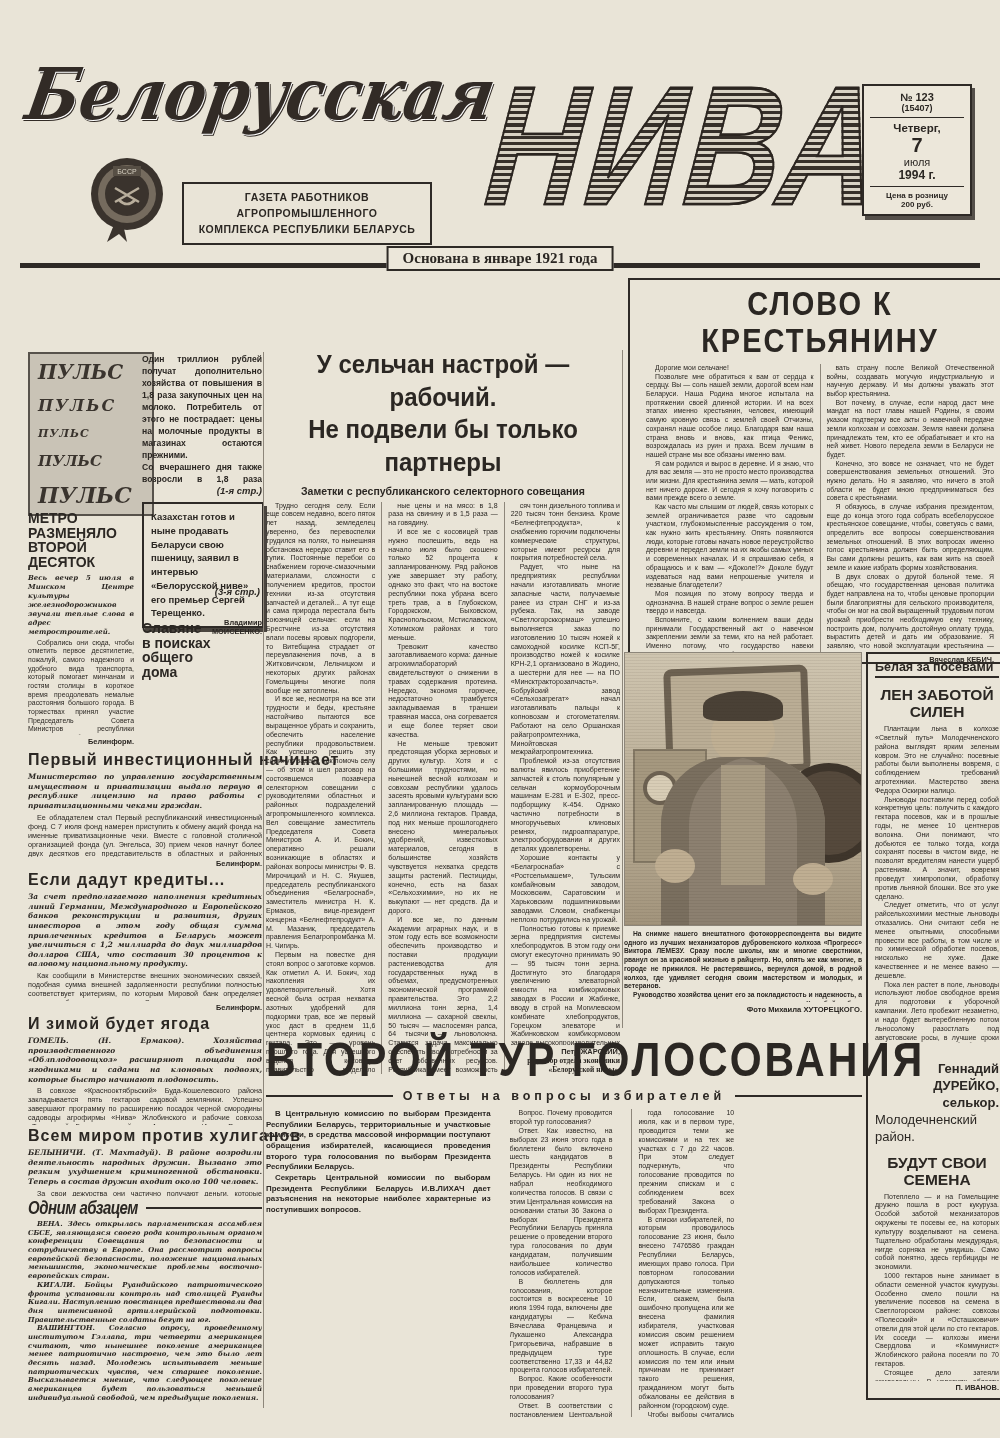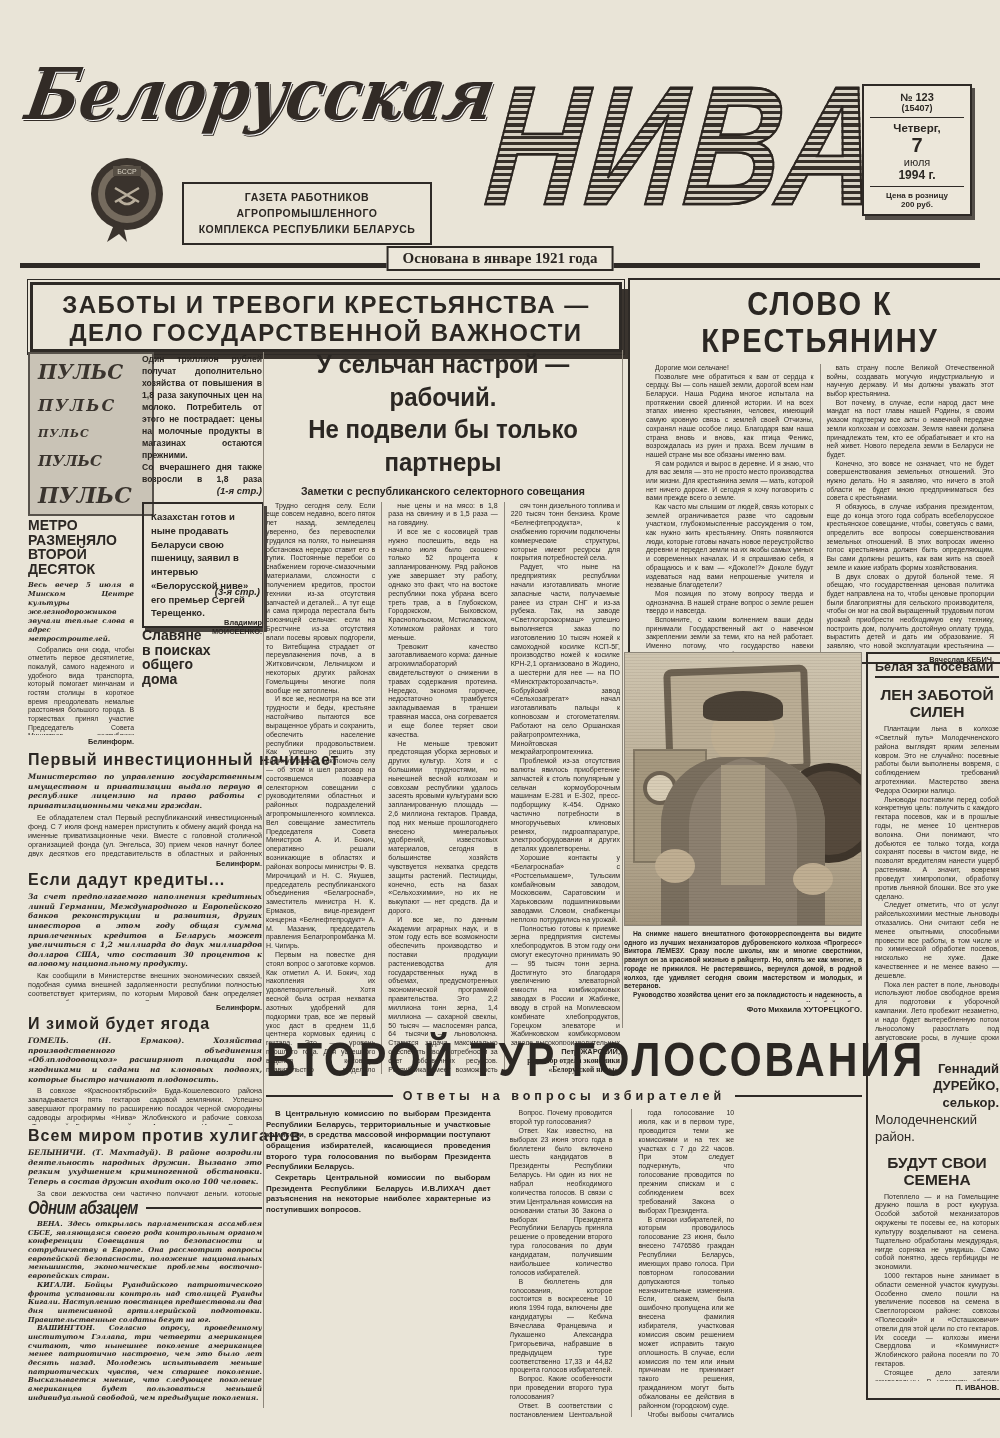--- a/index.html
+++ b/index.html
@@ -15,21 +15,21 @@
   .founded-box{left:50%;transform:translateX(-50%);top:246px;background:#ece7da;border:2px solid #2e2a26;font-family:"Liberation Serif",serif;font-weight:bold;font-size:15px;padding:2px 14px;z-index:3;white-space:nowrap;}
   
   .zaboty{border:3px solid #2e2a26;outline:1px solid #2e2a26;outline-offset:2px;box-shadow:6px 7px 0 #3a342e;text-align:center;font-weight:800;font-size:24px;letter-spacing:1.5px;line-height:1.18;padding-top:6px;background:#e9e4d7;}
   .slovo-box{border:2.5px solid #2e2a26;padding:8px 10px;background:#e9e4d7;}
   .slovo-title{text-align:center;font-weight:800;font-size:29px;letter-spacing:2px;transform:scaleY(1.12);margin:2px 0 8px;}
   
   .body-text{font-size:7.2px;line-height:1.26;text-align:justify;overflow:hidden;}
   .para{margin:0;text-indent:9px;}
   .lead{font-family:"DejaVu Serif",serif;font-weight:bold;font-style:italic;font-size:7.4px;line-height:1.3;text-align:justify;}
   .sig{text-align:right;font-weight:bold;font-size:7.4px;margin-top:2px;}
-  .h-col{font-weight:800;font-size:14px;line-height:1.05;margin:12px 0 4px;}
+  .h-col{font-weight:800;font-size:14px;line-height:1.05;margin:5px 0 4px;}
   .h-wide{font-weight:800;font-size:16px;letter-spacing:1px;margin:0 0 3px;white-space:nowrap;}
   .pageref{font-weight:bold;font-style:italic;font-size:9.5px;text-align:right;}
   .boxed-note{border:2.5px solid #2e2a26;box-shadow:3px 4px 0 #4a453f;padding:6px 7px;font-weight:bold;font-size:9.5px;line-height:1.45;}
   .bold-note{font-weight:bold;font-size:8.6px;line-height:1.4;text-align:justify;}
   .pulse-box{background:#c9c3b6;border:2px solid #57524b;padding:6px 8px;display:flex;flex-direction:column;justify-content:space-between;overflow:hidden;}
   .pulse-box span{font-family:"DejaVu Serif",serif;font-weight:bold;font-style:italic;color:#3a342e;}
   
   .onepar-head{display:flex;align-items:center;gap:8px;margin-bottom:4px;}
   .onepar-logo{font-weight:900;font-style:italic;font-size:15px;letter-spacing:-.5px;transform:scaleY(1.25);white-space:nowrap;}
   .onepar-rule{flex:1;height:2px;background:#2e2a26;}
@@ -101,24 +101,20 @@
     <div style="font-size:11px;">июля</div>
     <div style="font-weight:bold;font-size:12px;">1994 г.</div>
     <div class="rule"></div>
     <div style="font-weight:bold;font-size:8px;">Цена в розницу</div>
     <div style="font-weight:bold;font-size:8px;">200 руб.</div>
   </div>
 
   <div class="abs ink" style="left:20px;top:263px;width:960px;height:5px;"></div>
   <div class="abs founded-box">Основана в январе 1921 года</div>
 
-  <div class="abs zaboty" style="left:30px;top:282px;width:586px;height:58px;">
-    <div>ЗАБОТЫ И ТРЕВОГИ КРЕСТЬЯНСТВА —</div>
-    <div>ДЕЛО ГОСУДАРСТВЕННОЙ ВАЖНОСТИ</div>
-  </div>
 
   <div class="abs slovo-box" style="left:628px;top:278px;width:360px;height:366px;">
     <div class="slovo-title">СЛОВО К КРЕСТЬЯНИНУ</div>
     <div class="cols" style="height:300px;">
       <div class="col">
           <div class="grow body-text" style="font-size:6.9px;">
             <p class="para">Дорогие мои сельчане!</p>
             <p class="para">Позвольте мне обратиться к вам от сердца к сердцу. Вы — соль нашей земли, дорогой всем нам Беларуси. Наша Родина многое испытала на протяжении своей длинной истории. И на всех этапах именно крестьянин, человек, имеющий самую кровную связь с землей своей Отчизны, сохранял наше особое лицо. Благодаря вам наша страна вновь и вновь, как птица Феникс, возрождалась из руин и праха. Всем лучшим в нашей стране мы все обязаны именно вам.</p>
             <p class="para">Я сам родился и вырос в деревне. И я знаю, что для вас земля — это не просто место производства или жизни. Для крестьянина земля — мать, которой нет ничего дороже. И сегодня я хочу поговорить с вами прежде всего о земле.</p>
             <p class="para">Как часто мы слышим от людей, связь которых с землей ограничивается разве что садовым участком, глубокомысленные рассуждения о том, как нужно жить крестьянину. Опять появляются люди, которые готовы начать новое переустройство деревни и передел земли на их якобы самых умных и современных началах. И я спрашиваю себя, я обращаюсь и к вам — «Доколе!?» Доколе будут издеваться над вами непрошеные учителя и незваные благодетели?</p>

